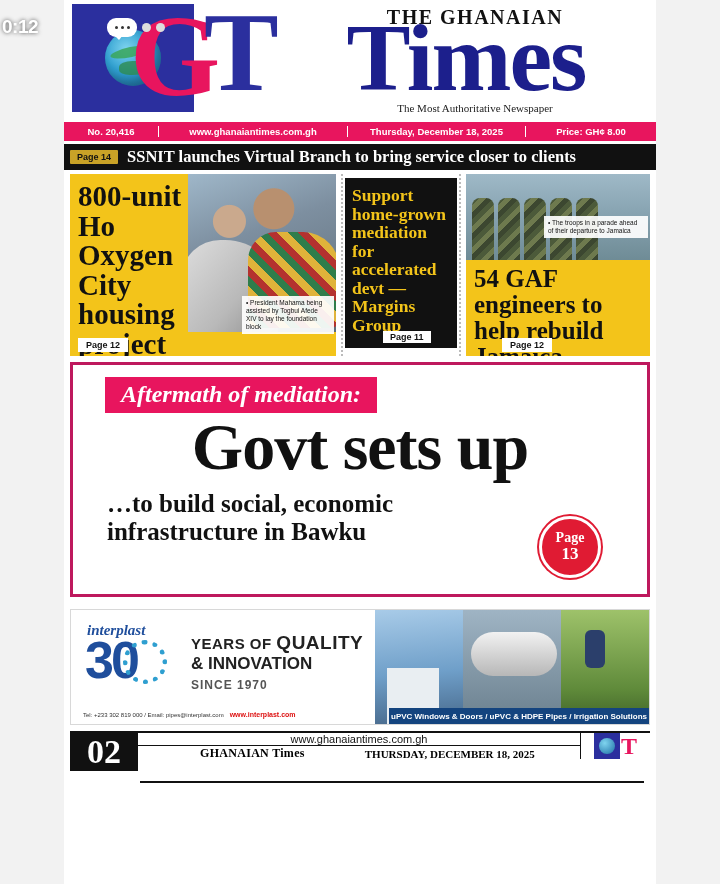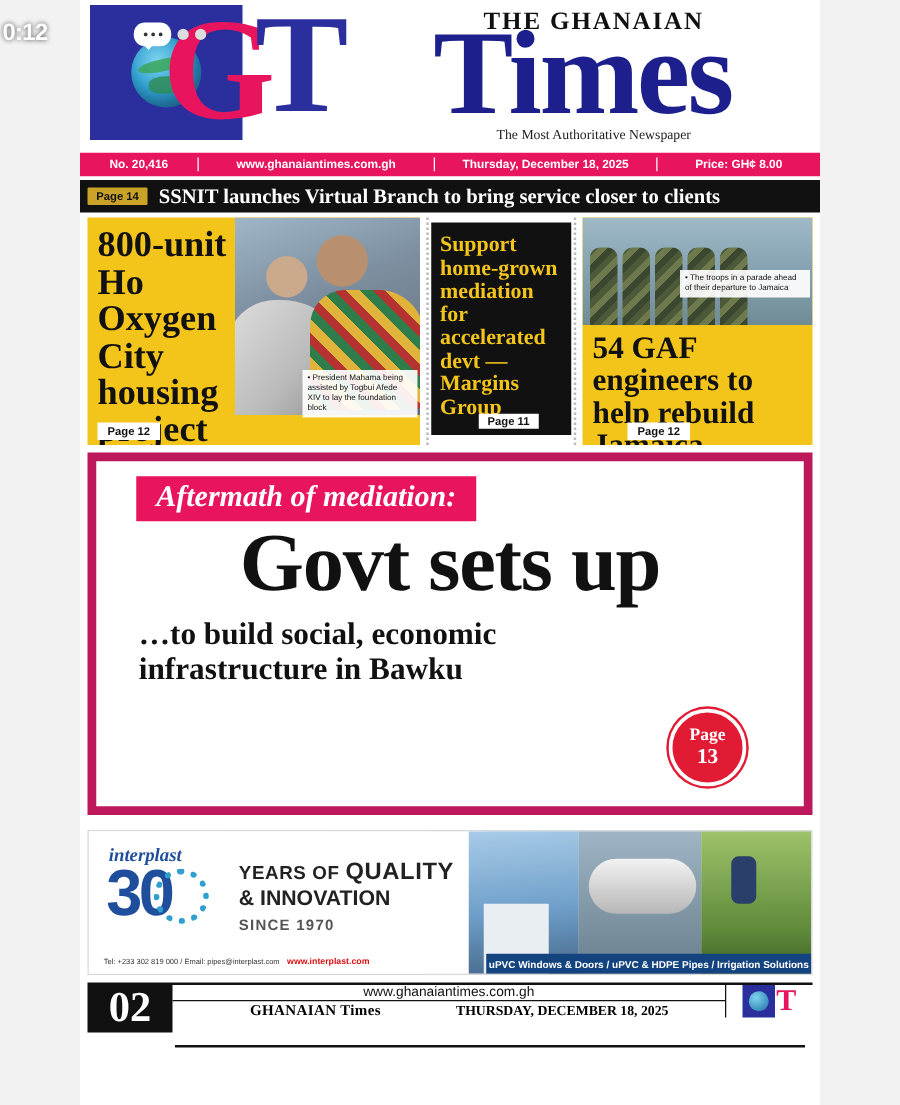--- a/index.html
+++ b/index.html
@@ -197,22 +197,22 @@
     font-family: "Liberation Serif", serif; font-weight: 700;
     font-size: 25px; line-height: 1.04; color: #111; padding: 6px 6px 0 8px;
   }
   .tz-c .pgbox {
     position: absolute; left: 36px; bottom: 4px;
     background: #fff; color: #111; font-size: 9px; font-weight: 700; padding: 2px 8px;
   }
 
   
   .lead {
-    margin: 6px 6px 12px 6px; height: 290px;
-    border: 7px solid #be185d; background: #fff; position: relative;
+    margin: 6px 6px 12px 6px; height: 235px;
+    border: 3px solid #be185d; background: #fff; position: relative;
   }
   .lead .kicker {
     display: inline-block; background: #e8155e; color: #fff;
     font-family: "Liberation Serif", serif; font-weight: 700; font-style: italic;
     font-size: 24px; padding: 4px 16px 5px 16px; margin: 12px 0 0 32px;
   }
   .lead h1 {
     margin: 2px 0 0 0; padding: 0 10px;
     font-family: "Liberation Serif", serif; font-weight: 700;
     font-size: 66px; line-height: 0.98; color: #111; text-align: center;

